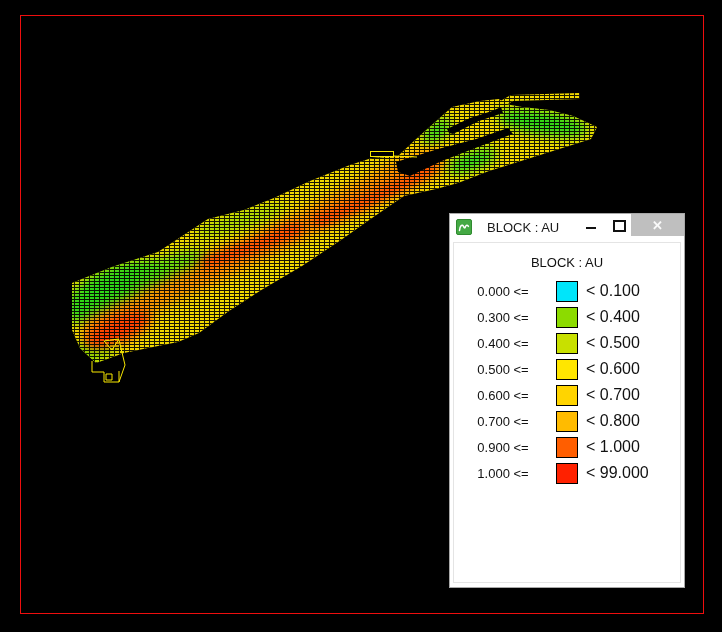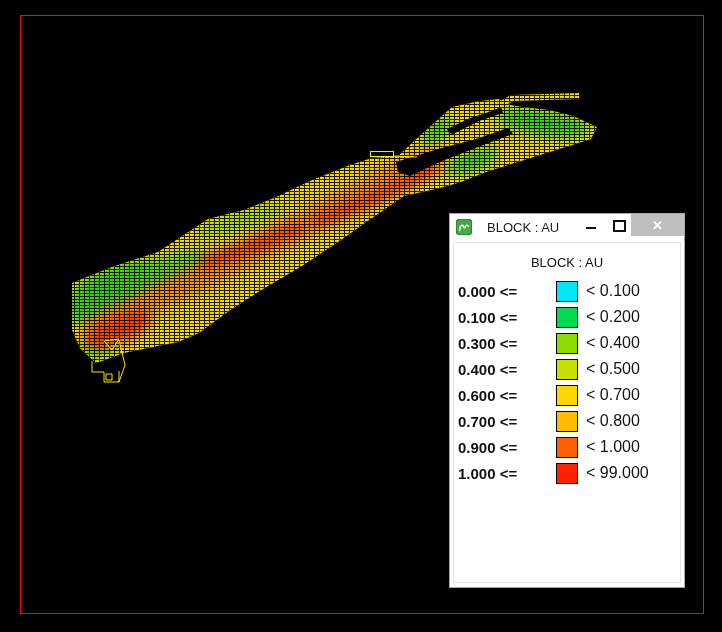--- a/index.html
+++ b/index.html
@@ -18,21 +18,21 @@
   .btn-min{left:128px;width:26px;}
   .btn-min .bar{width:10px;height:2px;background:#111;margin-top:6px;}
   .btn-max{left:156px;width:26px;}
   .btn-max .box{width:9px;height:8px;border:2px solid #111;margin-top:2px;}
   .btn-close{right:0;width:53px;background:#bfbfbf;color:#fafafa;font-size:13px;font-weight:bold;}
   .content{position:absolute;left:3px;right:3px;top:28px;bottom:4px;background:#fff;
     border:1px solid #e4e4e4;box-sizing:border-box;}
   .lheading{margin-top:12px;text-align:center;font-size:13px;color:#111;}
   .lrows{margin-top:8px;}
   .lrow{height:26px;display:flex;align-items:center;justify-content:center;}
-  .lmin{width:90px;text-align:left;font-size:15px;color:#111;white-space:nowrap;font-weight:bold;}
+  .lmin{width:90px;text-align:center;font-size:13px;color:#111;white-space:nowrap;}
   .lswatch{width:20px;height:19px;border:1px solid #000;margin:0 8px;flex:0 0 auto;}
   .lmax{width:90px;text-align:left;font-size:16px;color:#111;white-space:nowrap;}
 </style>
 </head>
 <body>
 
 <div id="stage">
   <div id="vframe"></div>
 
   <svg id="modelsvg" width="722" height="632" viewBox="0 0 722 632">
@@ -101,33 +101,33 @@
     </div>
     <div class="content">
       <div class="lheading">BLOCK : AU</div>
       <div class="lrows">
         <div class="lrow">
           <span class="lmin">0.000 &lt;=</span>
           <span class="lswatch" style="background-color: rgb(0, 229, 250);"></span>
           <span class="lmax">&lt; 0.100</span>
         </div>
         <div class="lrow">
-          <span class="lmin">0.100 &lt;=</span>
-          <span class="lswatch" style="background-color: rgb(0, 220, 75);"></span>
-          <span class="lmax">&lt; 0.200</span>
-        </div>
-        <div class="lrow">
           <span class="lmin">0.300 &lt;=</span>
           <span class="lswatch" style="background-color: rgb(140, 219, 0);"></span>
           <span class="lmax">&lt; 0.400</span>
         </div>
         <div class="lrow">
           <span class="lmin">0.400 &lt;=</span>
           <span class="lswatch" style="background-color: rgb(200, 224, 0);"></span>
           <span class="lmax">&lt; 0.500</span>
+        </div>
+        <div class="lrow">
+          <span class="lmin">0.500 &lt;=</span>
+          <span class="lswatch" style="background-color: rgb(255, 230, 0);"></span>
+          <span class="lmax">&lt; 0.600</span>
         </div>
         <div class="lrow">
           <span class="lmin">0.600 &lt;=</span>
           <span class="lswatch" style="background-color: rgb(255, 212, 0);"></span>
           <span class="lmax">&lt; 0.700</span>
         </div>
         <div class="lrow">
           <span class="lmin">0.700 &lt;=</span>
           <span class="lswatch" style="background-color: rgb(255, 187, 0);"></span>
           <span class="lmax">&lt; 0.800</span>

